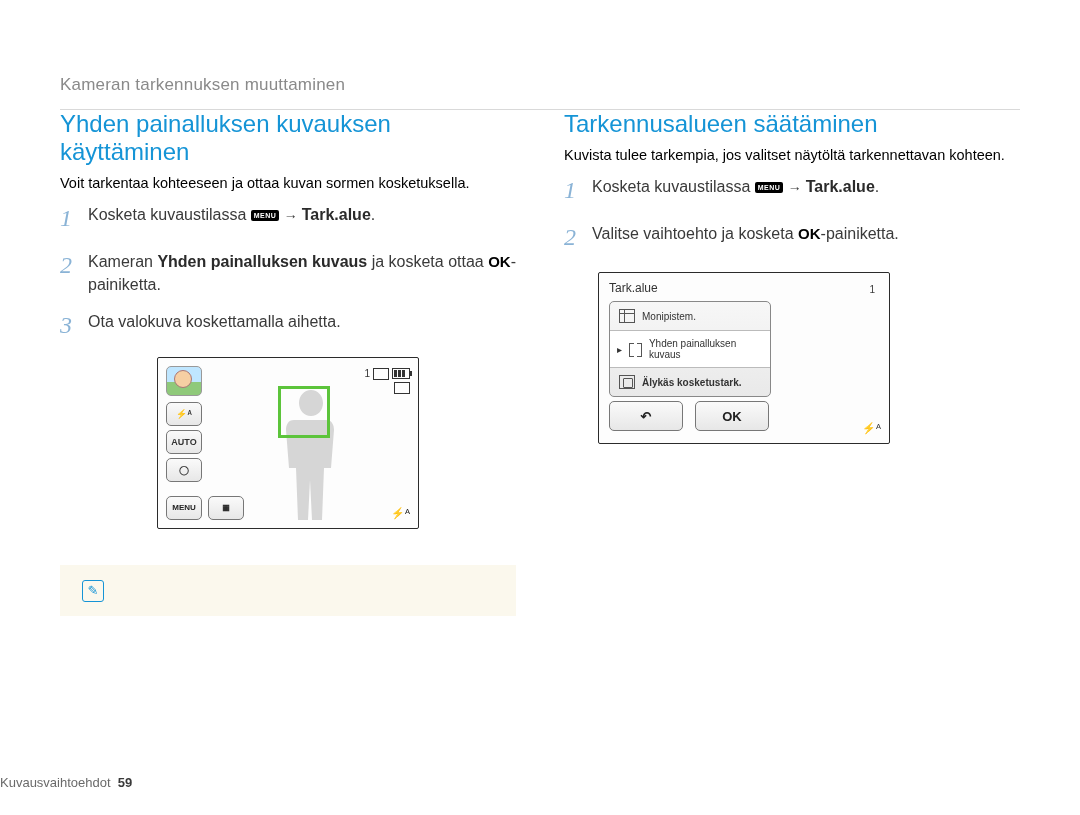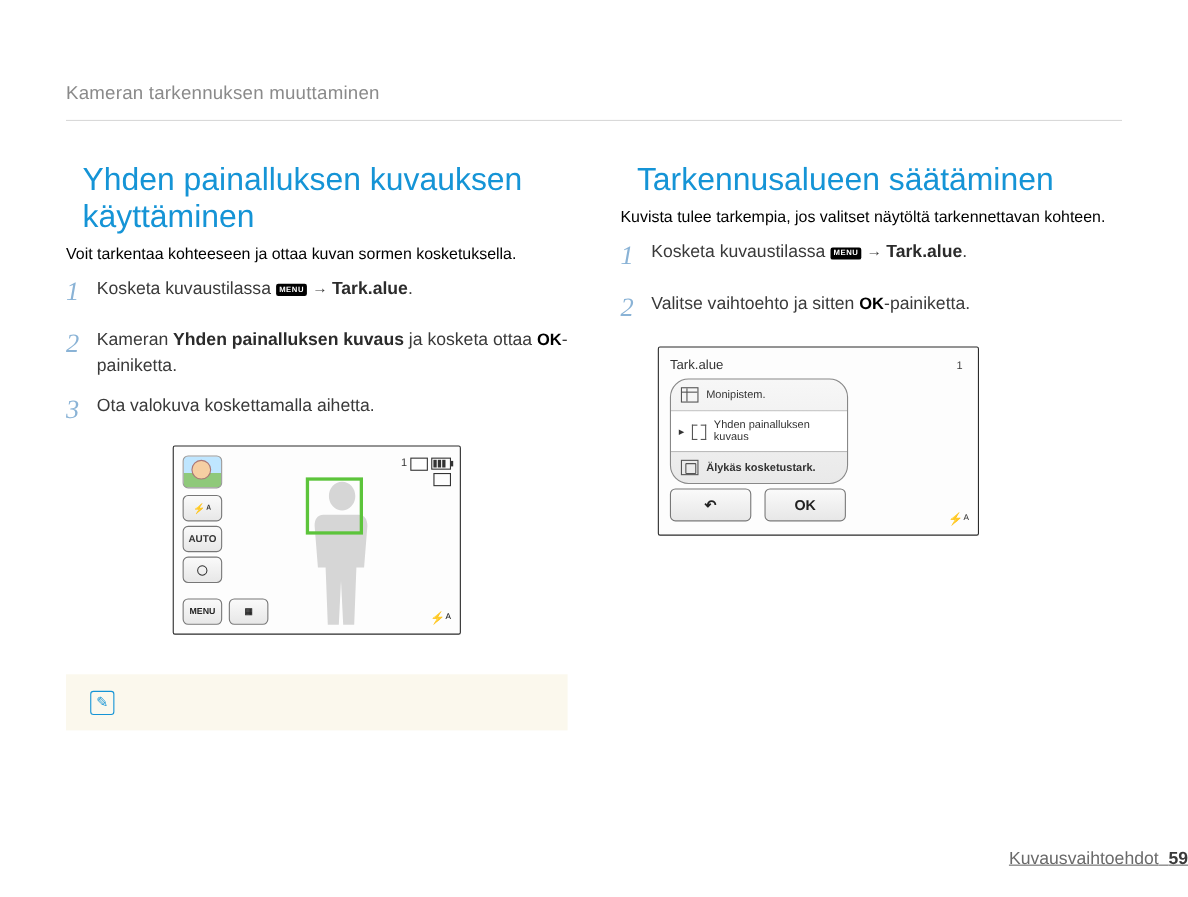--- a/index.html
+++ b/index.html
@@ -14,34 +14,33 @@
   .page {
     padding: 75px 60px 0 60px;
   }
   .breadcrumb {
     color: #8a8a8a;
     font-size: 17px;
     font-weight: 300;
     letter-spacing: 0.2px;
     border-bottom: 1px solid #d9d9d9;
     padding-bottom: 14px;
-    margin-bottom: 38px;
   }
   .columns {
     display: flex;
     gap: 48px;
   }
   .col {
     width: 462px;
   }
   h2 {
     color: #1594d6;
     font-weight: 400;
-    font-size: 29px;
-    margin: 0 0 8px 15px;
+    font-size: 24px;
+    margin: 0 0 8px 0;
   }
   .intro {
     font-size: 14.5px;
     color: #000000;
     line-height: 1.3;
     margin-bottom: 10px;
   }
   ol.steps {
     list-style: none;
     padding: 0;
@@ -168,21 +167,21 @@
   
   .cam2{
     width: 290px; height:170px; border:1.5px solid #2b2b2b;
     margin: 18px 0 0 34px; position:relative; border-radius:2px; background:#fdfdfd;
   }
   .cam2 .title{
     position:absolute; left:10px; top:8px; font-size:12px; color:#333;
   }
   .cam2 .panel{
     position:absolute; left:10px; top:28px; width:160px;
-    border:1px solid #888; border-radius:17px; overflow:hidden;
+    border:1px solid #888; border-radius:5px; overflow:hidden;
     background:linear-gradient(#f7f7f7,#e9e9e9);
   }
   .cam2 .panel .opt{
     display:flex; align-items:center; gap:7px;
     padding:7px 9px; font-size:10px; color:#333;
     border-bottom:1px solid #bbb;
   }
   .cam2 .panel .opt:last-child{border-bottom:none;font-weight:bold;}
   .cam2 .panel .opt.sel{background:#fff;}
   .cam2 .panel .opt .caret{font-size:10px;color:#333;margin-left:-2px;}
@@ -203,21 +202,21 @@
     background:linear-gradient(#fafafa,#e7e7e7);
     display:flex;align-items:center;justify-content:center;
     font-size:13px; font-weight:bold; color:#222;
   }
   .cam2 .right-stack{position:absolute; right:8px; top:8px; text-align:right; font-size:10px; line-height:17px;}
   .cam2 .right-stack .row{display:flex;justify-content:flex-end;gap:3px;align-items:center;}
   .cam2 .fa{position:absolute; right:8px; bottom:8px; font-size:11px;}
 
   .footer{
     position:absolute; bottom:25px; left:0; right:0;
-    text-align:right; font-size:16px; color:#6a6a6a;text-decoration:underline;
+    text-align:left; font-size:13px; color:#6a6a6a;
   }
   .footer b{font-weight:bold; color:#3a3a3a;}
 </style>
 </head>
 <body>
 
 <div class="page">
   <div class="breadcrumb">Kameran tarkennuksen muuttaminen</div>
 
   <div class="columns">
@@ -295,21 +294,21 @@
           <span>
             <span>Kosketa kuvaustilassa </span>
             <span class="menu-badge">MENU</span>
             <span class="arrow-sym"> → </span>
             <b>Tark.alue</b><span>.</span>
           </span>
         </li>
         <li>
           <span class="num">2</span>
           <span>
-            <span>Valitse vaihtoehto ja sitten </span><span class="ok-badge">OK</span><span>-painiketta.</span>
+            <span>Valitse vaihtoehto ja kosketa </span><span class="ok-badge">OK</span><span>-painiketta.</span>
           </span>
         </li>
       </ol>
 
       <div class="cam2">
         <div class="title">Tark.alue</div>
         <div class="panel">
           <div class="opt">
             <span class="opt-ico grid"></span>
             <span>Monipistem.</span>

